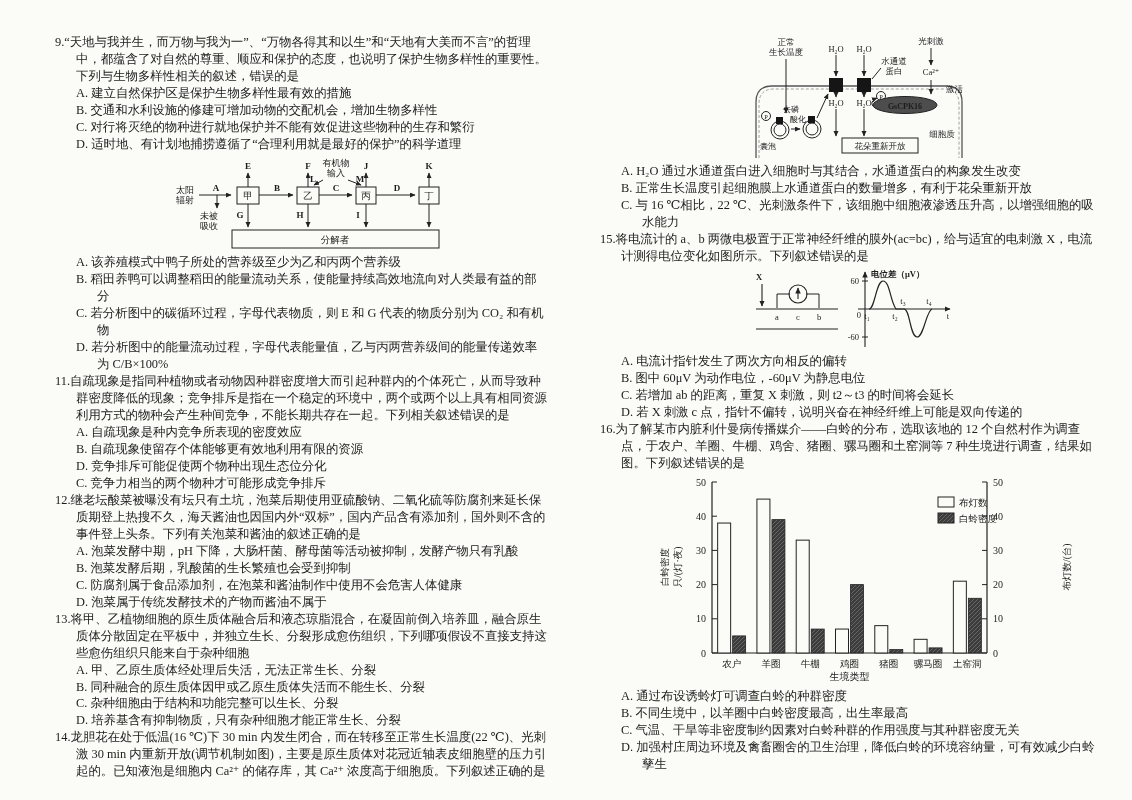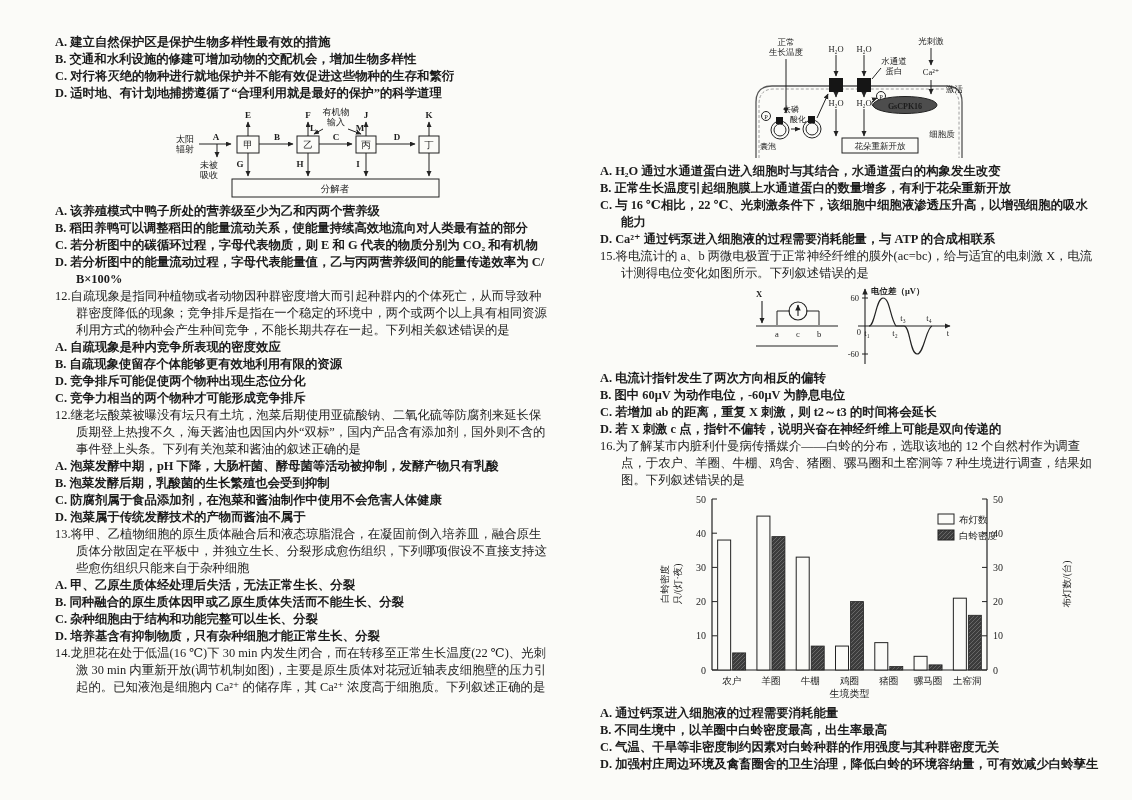--- a/index.html
+++ b/index.html
@@ -8,35 +8,36 @@
     width:1132px; height:800px; position:relative; overflow:hidden;
     background:#fbfbf8; color:#1c1c1c;
     font-family:"Liberation Serif","DejaVu Serif",serif;
     font-size:12.4px; line-height:1.37;
   }
   .col { position:absolute; top:34px; }
   #col-left  { left:55px;  width:492px; }
   #col-right { left:600px; width:500px; }
   .q { margin:0; }
   .stem { padding-left:21px; text-indent:-21px; word-break:break-all; }
-  .opt  { padding-left:21px; text-indent:-21px; word-break:break-all;font-weight:bold; }
+  .opt  { margin-left:21px; padding-left:21px; text-indent:-21px; word-break:break-all; }
   .diagram { display:block; }
   #q10-diagram { margin:3px 0 2px 112px; }
   #q14-diagram { margin:0 0 5px 150px; }
   #q15-diagram { margin:2px 0 1px 50px; }
   #q16-chart   { margin:3px 0 1px 50px; }
   svg text { font-family:"Liberation Serif","DejaVu Serif",serif; fill:#1c1c1c; }
   svg { overflow:visible; }
 </style>
 </head>
 <body>
 
 <div class="col" id="col-left">
 
   <div class="q">
+    <div class="stem">9.“天地与我并生，而万物与我为一”、“万物各得其和以生”和“天地有大美而不言”的哲理中，都蕴含了对自然的尊重、顺应和保护的态度，也说明了保护生物多样性的重要性。下列与生物多样性相关的叙述，错误的是</div>
     <div class="opt">A. 建立自然保护区是保护生物多样性最有效的措施</div>
     <div class="opt">B. 交通和水利设施的修建可增加动物的交配机会，增加生物多样性</div>
     <div class="opt">C. 对行将灭绝的物种进行就地保护并不能有效促进这些物种的生存和繁衍</div>
     <div class="opt">D. 适时地、有计划地捕捞遵循了“合理利用就是最好的保护”的科学道理</div>
   </div>
 
   <div class="q">
 
     <svg id="q10-diagram" class="diagram" width="290" height="96" viewBox="0 0 290 96">
       <defs>
@@ -98,21 +99,21 @@
       </g>
     </svg>
 
     <div class="opt">A. 该养殖模式中鸭子所处的营养级至少为乙和丙两个营养级</div>
     <div class="opt">B. 稻田养鸭可以调整稻田的能量流动关系，使能量持续高效地流向对人类最有益的部分</div>
     <div class="opt">C. 若分析图中的碳循环过程，字母代表物质，则 E 和 G 代表的物质分别为 CO₂ 和有机物</div>
     <div class="opt">D. 若分析图中的能量流动过程，字母代表能量值，乙与丙两营养级间的能量传递效率为 C/B×100%</div>
   </div>
 
   <div class="q">
-    <div class="stem">12.自疏现象是指同种植物或者动物因种群密度增大而引起种群内的个体死亡，从而导致种群密度降低的现象；竞争排斥是指在一个稳定的环境中，两个或两个以上具有相同资源利用方式的物种会产生种间竞争，不能长期共存在一起。下列相关叙述错误的是</div>
+    <div class="stem">11.自疏现象是指同种植物或者动物因种群密度增大而引起种群内的个体死亡，从而导致种群密度降低的现象；竞争排斥是指在一个稳定的环境中，两个或两个以上具有相同资源利用方式的物种会产生种间竞争，不能长期共存在一起。下列相关叙述错误的是</div>
     <div class="opt">A. 自疏现象是种内竞争所表现的密度效应</div>
     <div class="opt">B. 自疏现象使留存个体能够更有效地利用有限的资源</div>
     <div class="opt">D. 竞争排斥可能促使两个物种出现生态位分化</div>
     <div class="opt">C. 竞争力相当的两个物种才可能形成竞争排斥</div>
   </div>
 
   <div class="q">
     <div class="stem">12.继老坛酸菜被曝没有坛只有土坑，泡菜后期使用亚硫酸钠、二氧化硫等防腐剂来延长保质期登上热搜不久，海天酱油也因国内外“双标”，国内产品含有添加剂，国外则不含的事件登上头条。下列有关泡菜和酱油的叙述正确的是</div>
     <div class="opt">A. 泡菜发酵中期，pH 下降，大肠杆菌、酵母菌等活动被抑制，发酵产物只有乳酸</div>
     <div class="opt">B. 泡菜发酵后期，乳酸菌的生长繁殖也会受到抑制</div>
@@ -199,21 +200,20 @@
       <text x="18" y="115" font-size="8">囊泡</text>
       <text x="192" y="103">细胞质</text>
       <text x="130" y="115">花朵重新开放</text>
     </g>
   </svg>
 
   <div class="q">
     <div class="opt">A. H₂O 通过水通道蛋白进入细胞时与其结合，水通道蛋白的构象发生改变</div>
     <div class="opt">B. 正常生长温度引起细胞膜上水通道蛋白的数量增多，有利于花朵重新开放</div>
     <div class="opt">C. 与 16 ℃相比，22 ℃、光刺激条件下，该细胞中细胞液渗透压升高，以增强细胞的吸水能力</div>
-    <div class="opt">D. Ca²⁺ 通过钙泵进入细胞液的过程需要消耗能量，与 ATP 的合成相联系</div>
   </div>
 
   <div class="q">
     <div class="stem">15.将电流计的 a、b 两微电极置于正常神经纤维的膜外(ac=bc)，给与适宜的电刺激 X，电流计测得电位变化如图所示。下列叙述错误的是</div>
 
     <svg id="q15-diagram" class="diagram" width="310" height="85" viewBox="0 0 310 85">
       <defs>
         <marker id="m15" markerWidth="7" markerHeight="6" refX="5" refY="2.5" orient="auto">
           <path d="M0,0 L5.5,2.5 L0,5 z" fill="#222"></path>
         </marker>
@@ -318,19 +318,19 @@
         <text x="199.5" y="205" text-anchor="middle" font-size="10">生境类型</text>
         <rect x="288" y="22" width="16" height="10" fill="#fbfbf8" stroke="#222"></rect>
         <text x="309" y="31" font-size="9.5">布灯数</text>
         <rect x="288" y="38" width="16" height="10" fill="url(#hatch)" stroke="#222"></rect>
         <text x="309" y="47" font-size="9.5">白蛉密度</text>
         <text transform="translate(18 92) rotate(-90)" text-anchor="middle" font-size="9.5">白蛉密度</text>
         <text transform="translate(31 92) rotate(-90)" text-anchor="middle" font-size="9.5">只/(灯·夜)</text>
         <text transform="translate(420 92) rotate(-90)" text-anchor="middle" font-size="9.5">布灯数/(台)</text>
       </svg>
 
-    <div class="opt">A. 通过钙泵进入细胞液的过程需要消耗能量</div>
+    <div class="opt">A. 通过布设诱蛉灯可调查白蛉的种群密度</div>
     <div class="opt">B. 不同生境中，以羊圈中白蛉密度最高，出生率最高</div>
     <div class="opt">C. 气温、干旱等非密度制约因素对白蛉种群的作用强度与其种群密度无关</div>
     <div class="opt">D. 加强村庄周边环境及禽畜圈舍的卫生治理，降低白蛉的环境容纳量，可有效减少白蛉孳生</div>
   </div>
 
 </div>
 
 </body></html>

